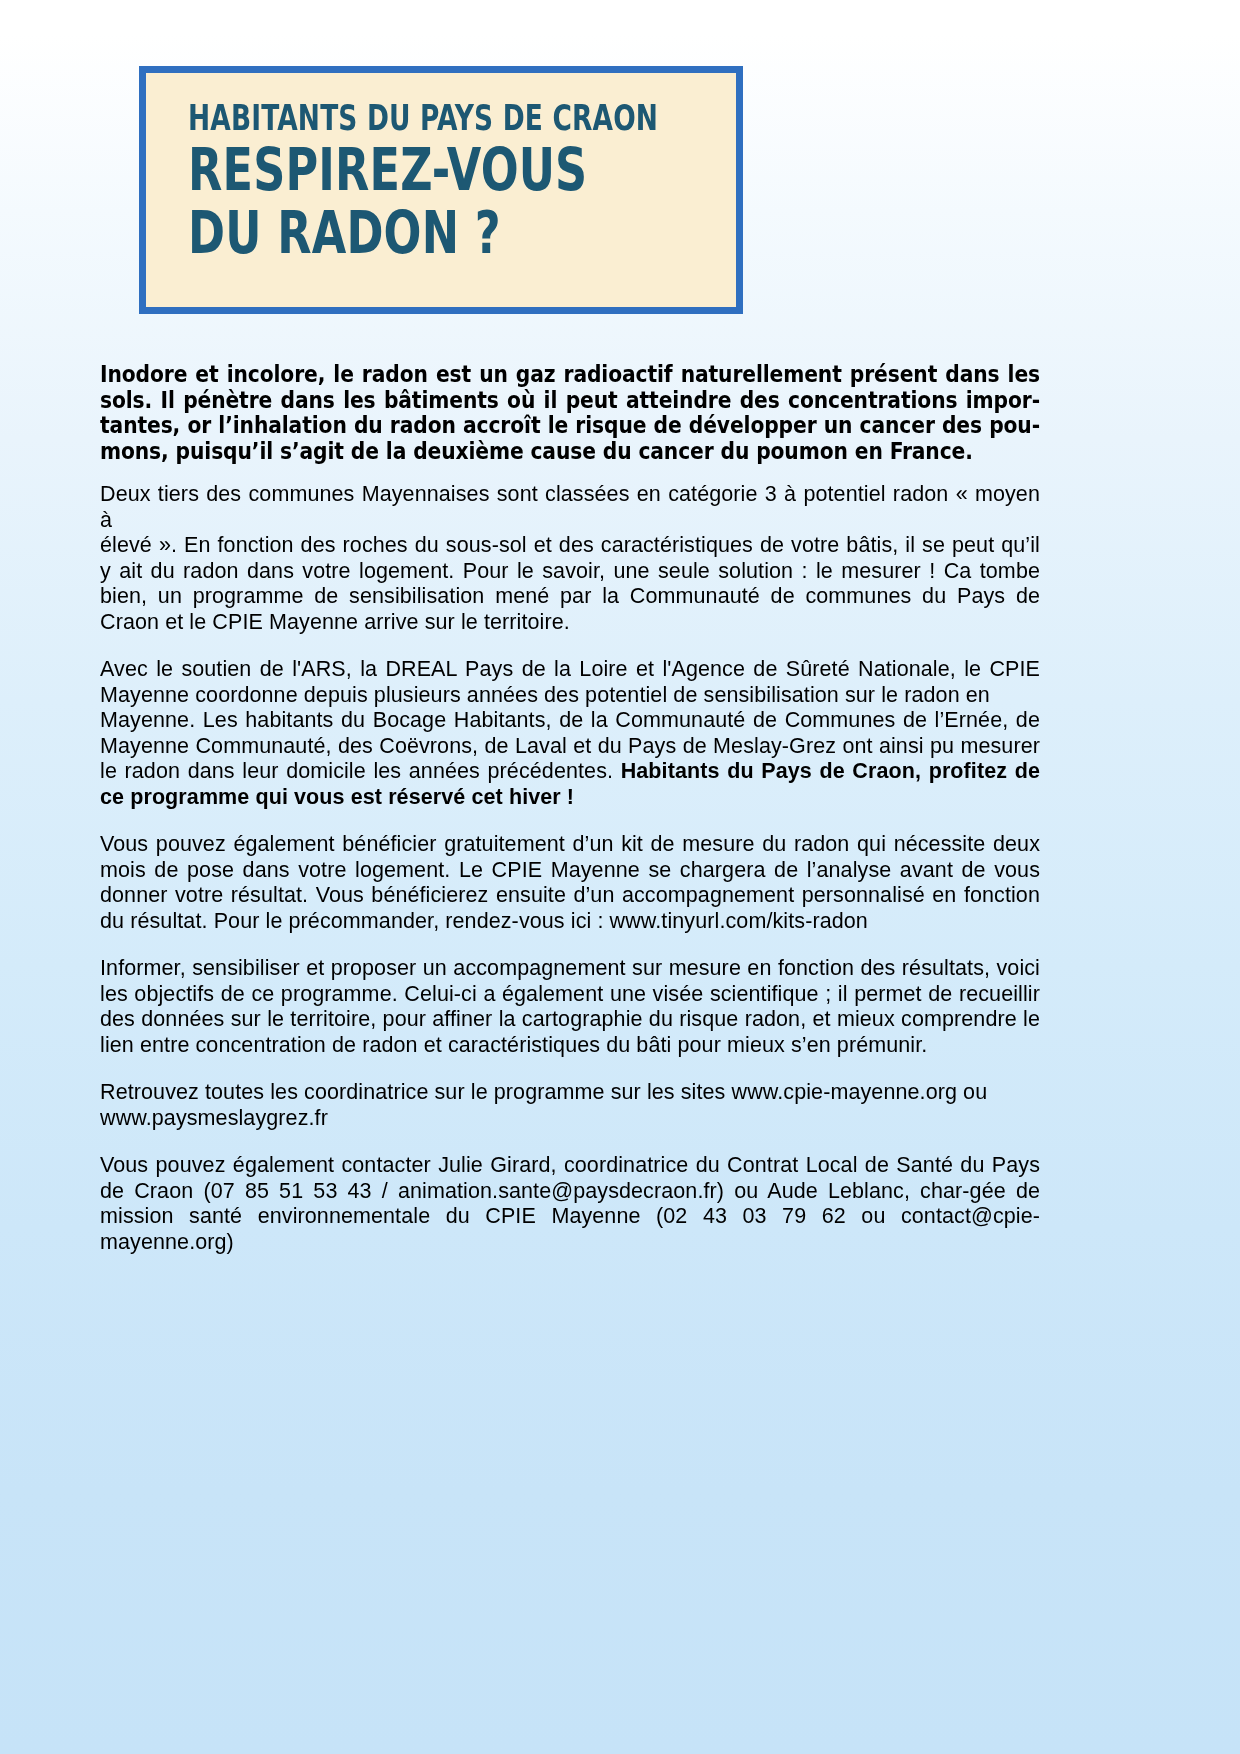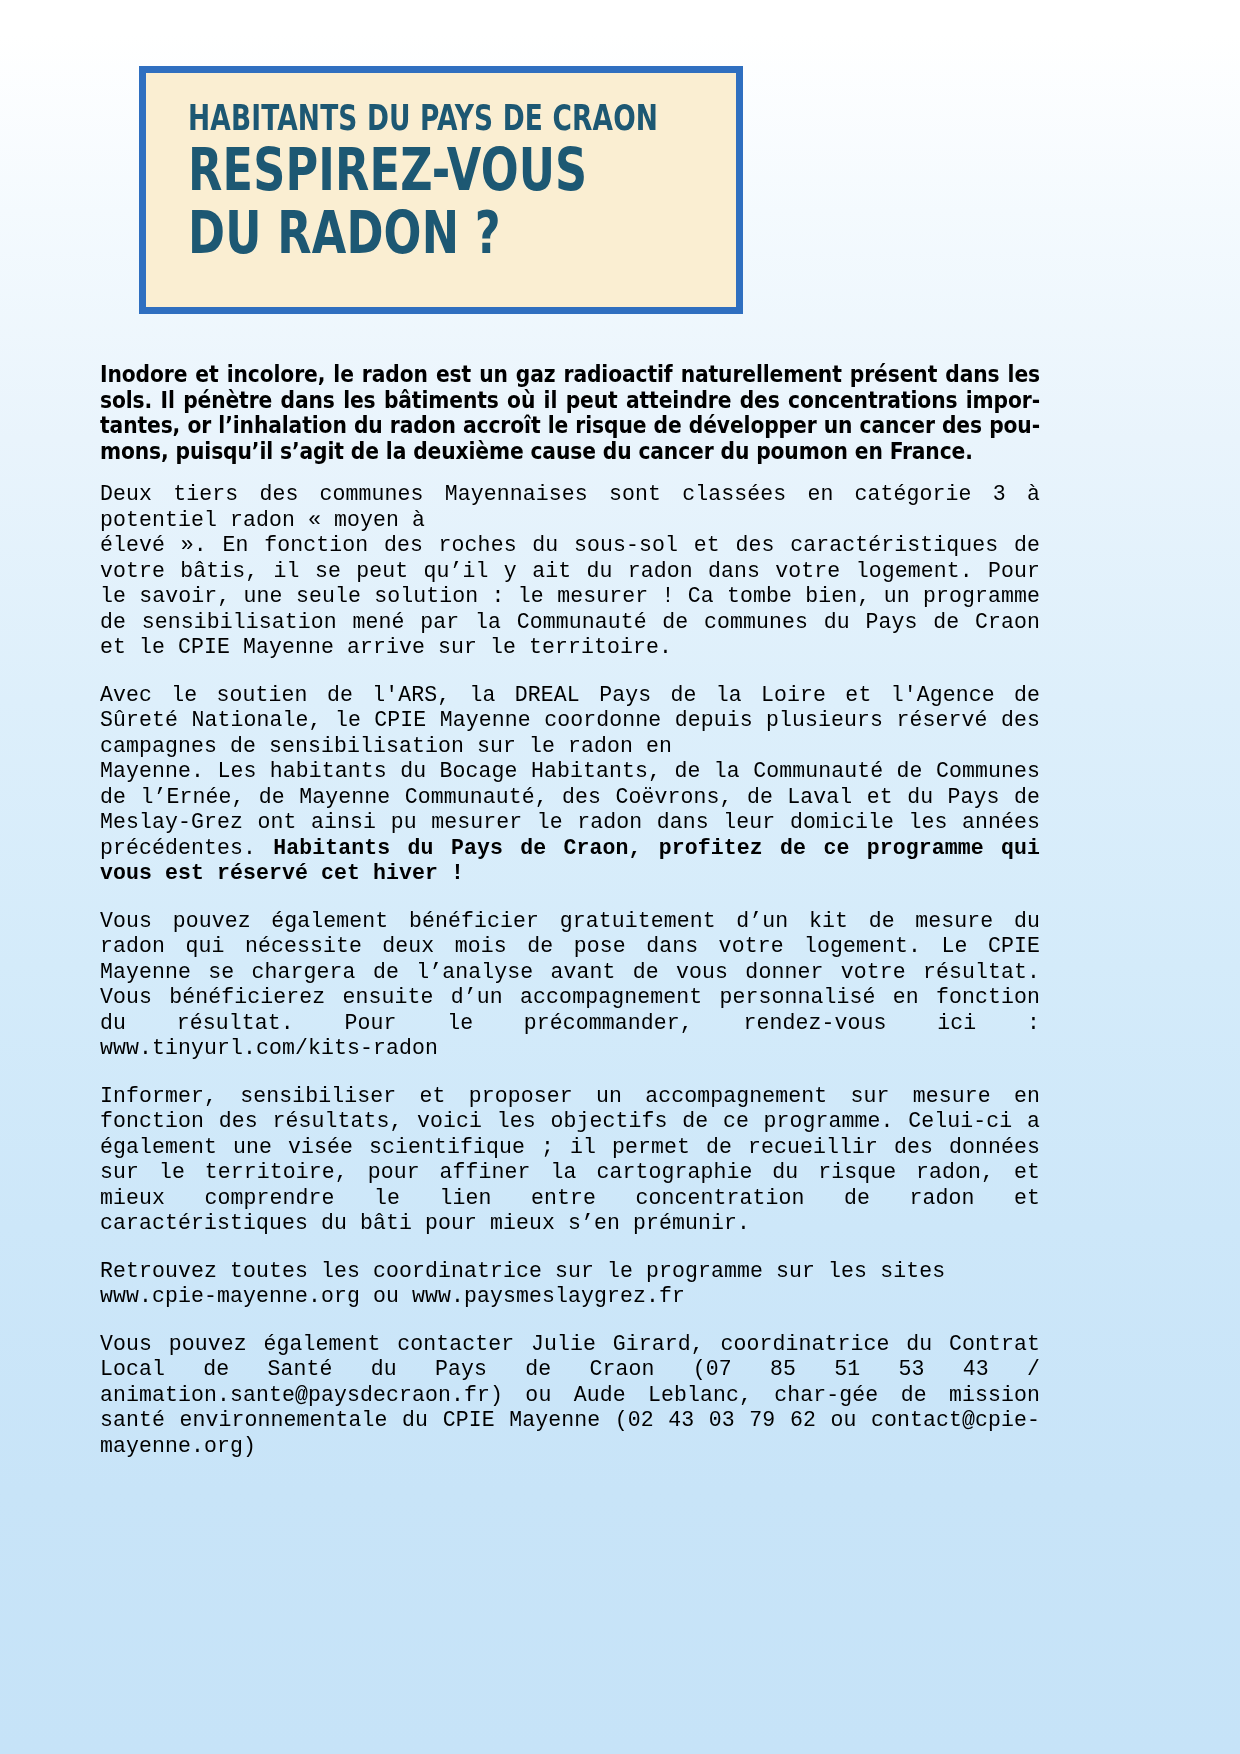--- a/index.html
+++ b/index.html
@@ -78,21 +78,21 @@
   }
   .lead {
     font-family: "Liberation Sans Narrow", "DejaVu Sans Condensed", "Liberation Sans", sans-serif;
     font-weight: bold;
     font-size: 22.5px;
     line-height: 25.5px;
     letter-spacing: -0.1px;
     margin-bottom: 18px;
   }
   .body-p {
-    font-family: Liberation Mono, monospace;
+    font-family: Liberation Sans, sans-serif;
     font-weight: normal;
     font-size: 21.5px;
     line-height: 25.5px;
     letter-spacing: 0.1px;
     margin-bottom: 22px;
   }
   .body-p b {
     font-weight: bold;
   }
   .nojust {
@@ -113,21 +113,21 @@
 <div class="content">
 
   <p class="lead">Inodore et incolore, le radon est un gaz radioactif naturellement présent dans les sols. Il pénètre dans les bâtiments où il peut atteindre des concentrations impor-tantes, or l’inhalation du radon accroît le risque de développer un cancer des pou-mons, puisqu’il s’agit de la deuxième cause du cancer du poumon en France.</p>
 
   <p class="body-p">
     <span class="nojust">Deux tiers des communes Mayennaises sont classées en catégorie 3 à potentiel radon « moyen à</span><br>
     <span>élevé ». En fonction des roches du sous-sol et des caractéristiques de votre bâtis, il se peut qu’il y ait du radon dans votre logement. Pour le savoir, une seule solution : le mesurer ! Ca tombe bien, un programme de sensibilisation mené par la Communauté de communes du Pays de Craon et le CPIE Mayenne arrive sur le territoire.</span>
   </p>
 
   <p class="body-p">
-    <span>Avec le soutien de l'ARS, la DREAL Pays de la Loire et l'Agence de Sûreté Nationale, le CPIE Mayenne coordonne depuis plusieurs réservé des campagnes de sensibilisation sur le radon en</span><br>
+    <span>Avec le soutien de l'ARS, la DREAL Pays de la Loire et l'Agence de Sûreté Nationale, le CPIE Mayenne coordonne depuis plusieurs années des potentiel de sensibilisation sur le radon en</span><br>
     <span>Mayenne. Les habitants du Bocage Habitants, de la Communauté de Communes de l’Ernée, de Mayenne Communauté, des Coëvrons, de Laval et du Pays de Meslay-Grez ont ainsi pu mesurer le radon dans leur domicile les années précédentes. </span><b>Habitants du Pays de Craon, profitez de ce programme qui vous est réservé cet hiver !</b>
   </p>
 
   <p class="body-p">Vous pouvez également bénéficier gratuitement d’un kit de mesure du radon qui nécessite deux mois de pose dans votre logement. Le CPIE Mayenne se chargera de l’analyse avant de vous donner votre résultat. Vous bénéficierez ensuite d’un accompagnement personnalisé en fonction du résultat. Pour le précommander, rendez-vous ici : www.tinyurl.com/kits-radon</p>
 
   <p class="body-p">Informer, sensibiliser et proposer un accompagnement sur mesure en fonction des résultats, voici les objectifs de ce programme. Celui-ci a également une visée scientifique ; il permet de recueillir des données sur le territoire, pour affiner la cartographie du risque radon, et mieux comprendre le lien entre concentration de radon et caractéristiques du bâti pour mieux s’en prémunir.</p>
 
   <p class="body-p nojust">Retrouvez toutes les coordinatrice sur le programme sur les sites www.cpie-mayenne.org ou www.paysmeslaygrez.fr</p>
 
   <p class="body-p">Vous pouvez également contacter Julie Girard, coordinatrice du Contrat Local de Santé du Pays de Craon (07 85 51 53 43 / animation.sante@paysdecraon.fr) ou Aude Leblanc, char-gée de mission santé environnementale du CPIE Mayenne (02 43 03 79 62 ou contact@cpie-mayenne.org)</p>

